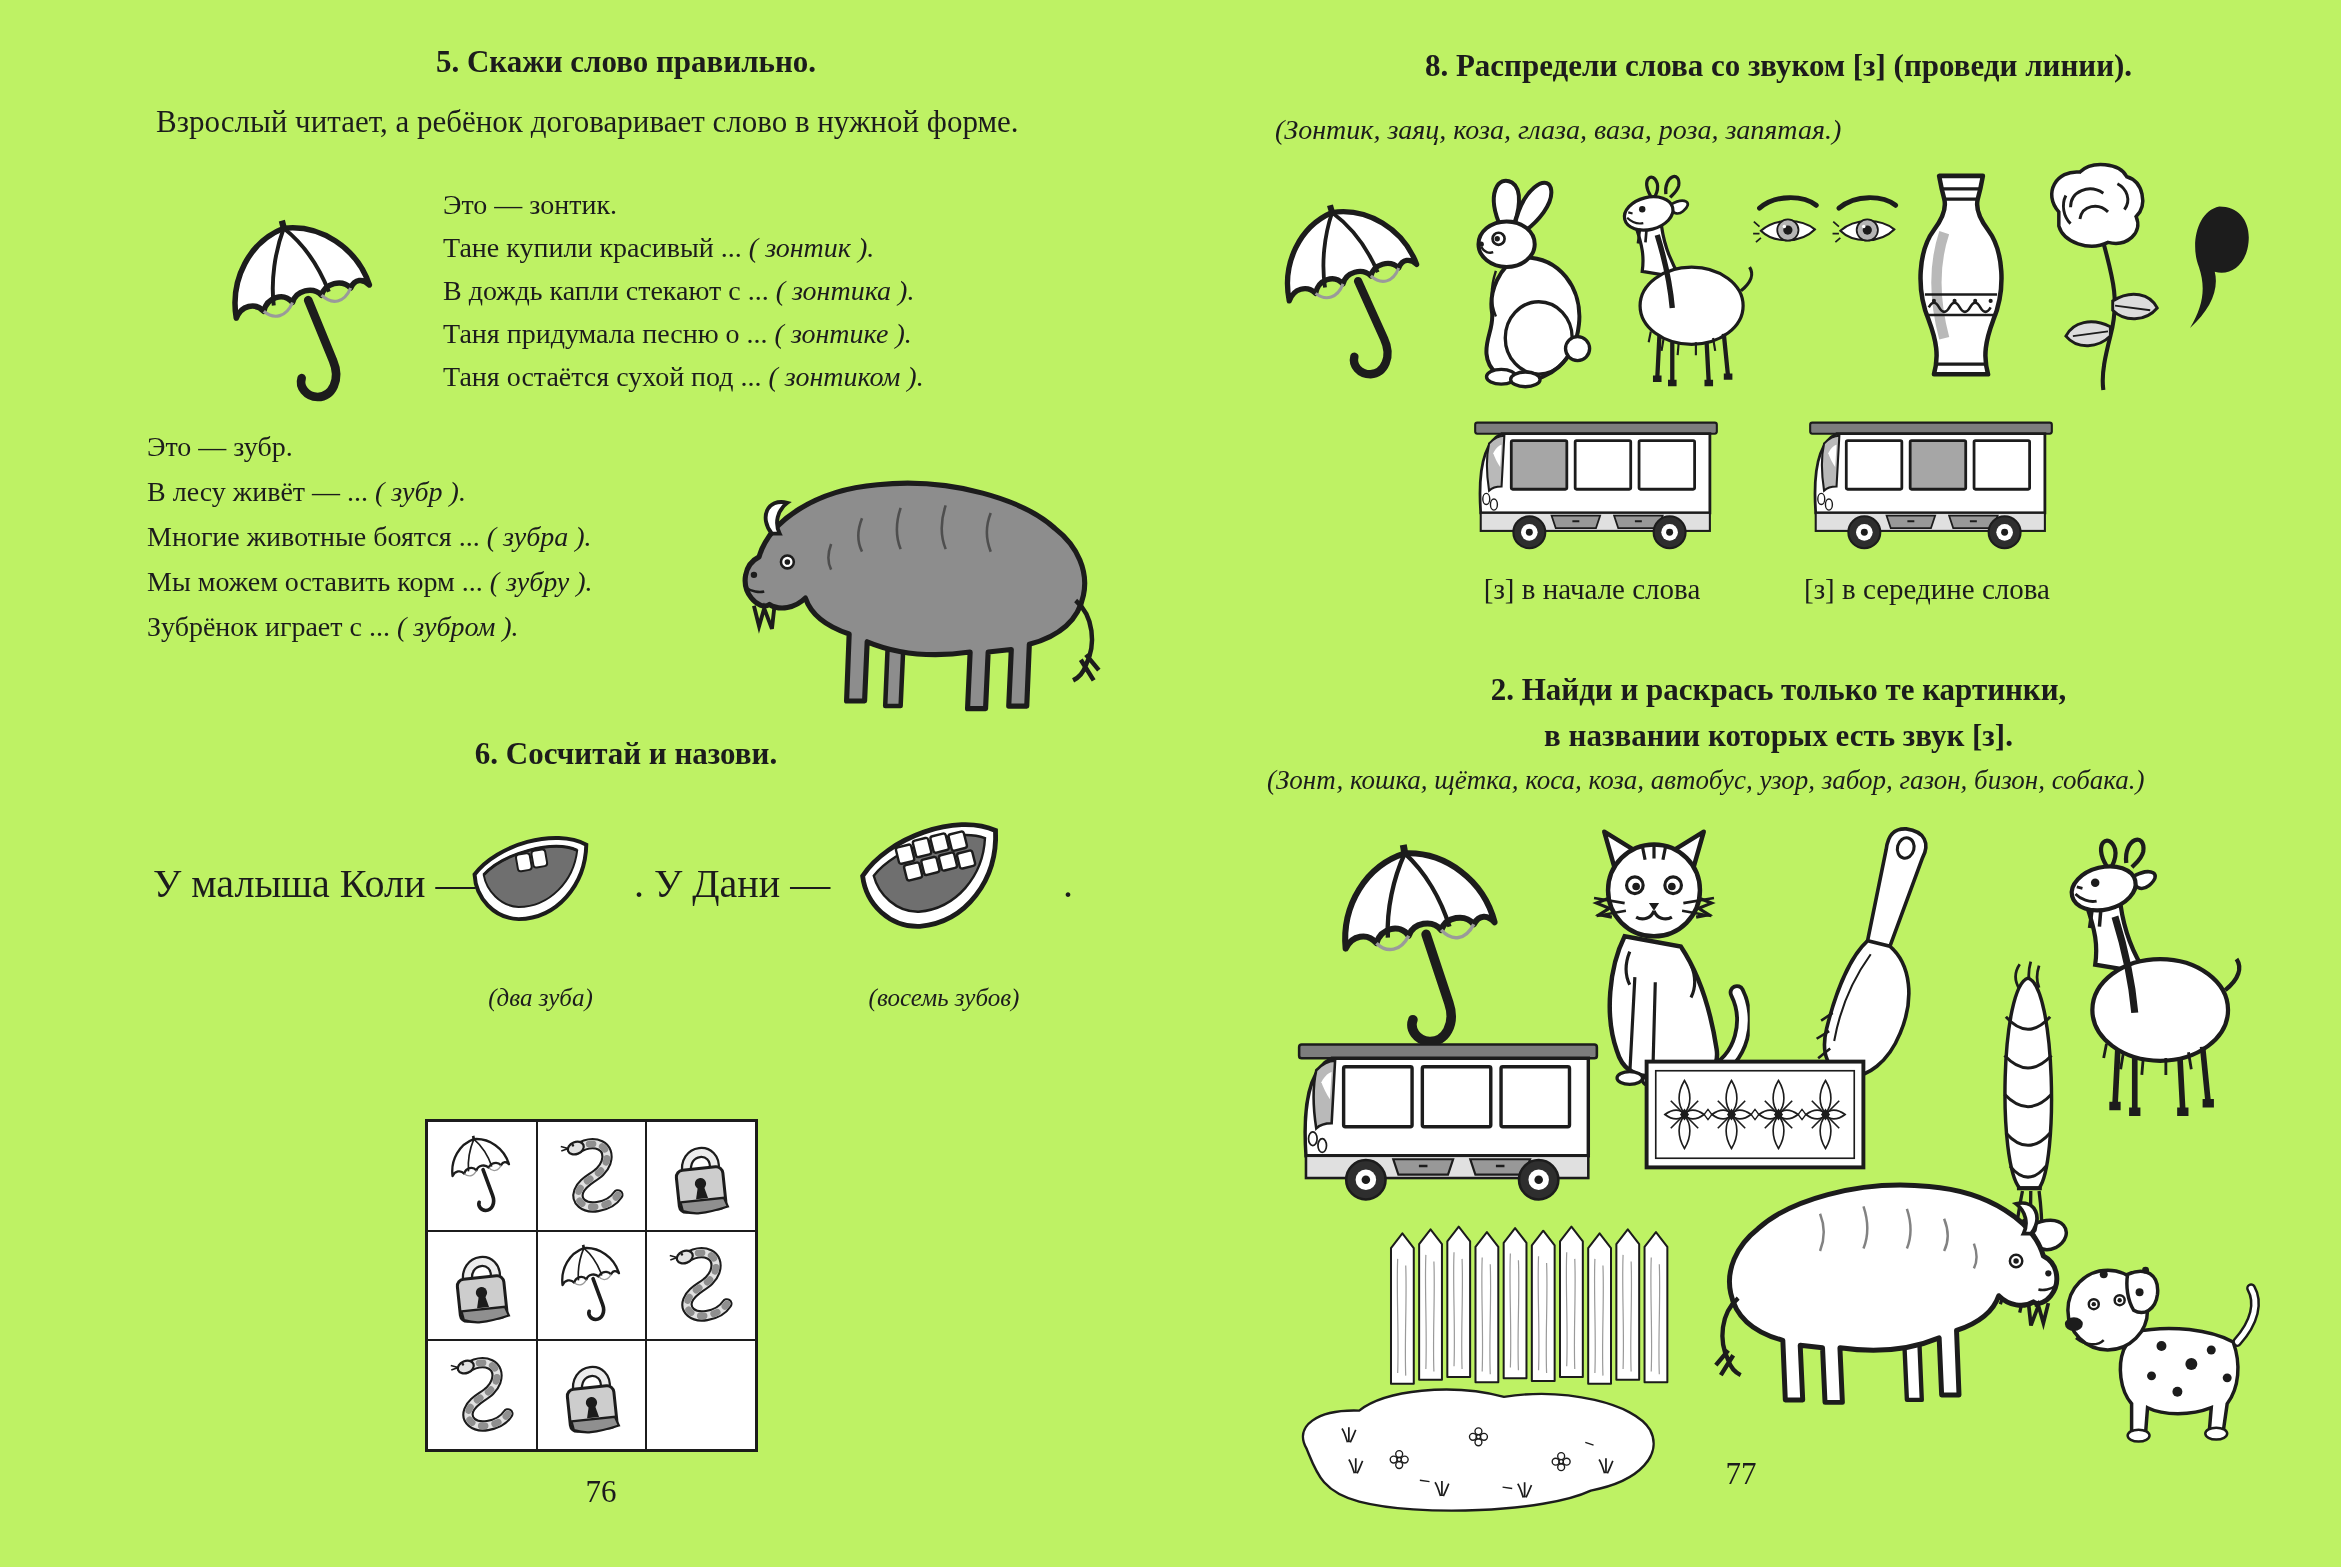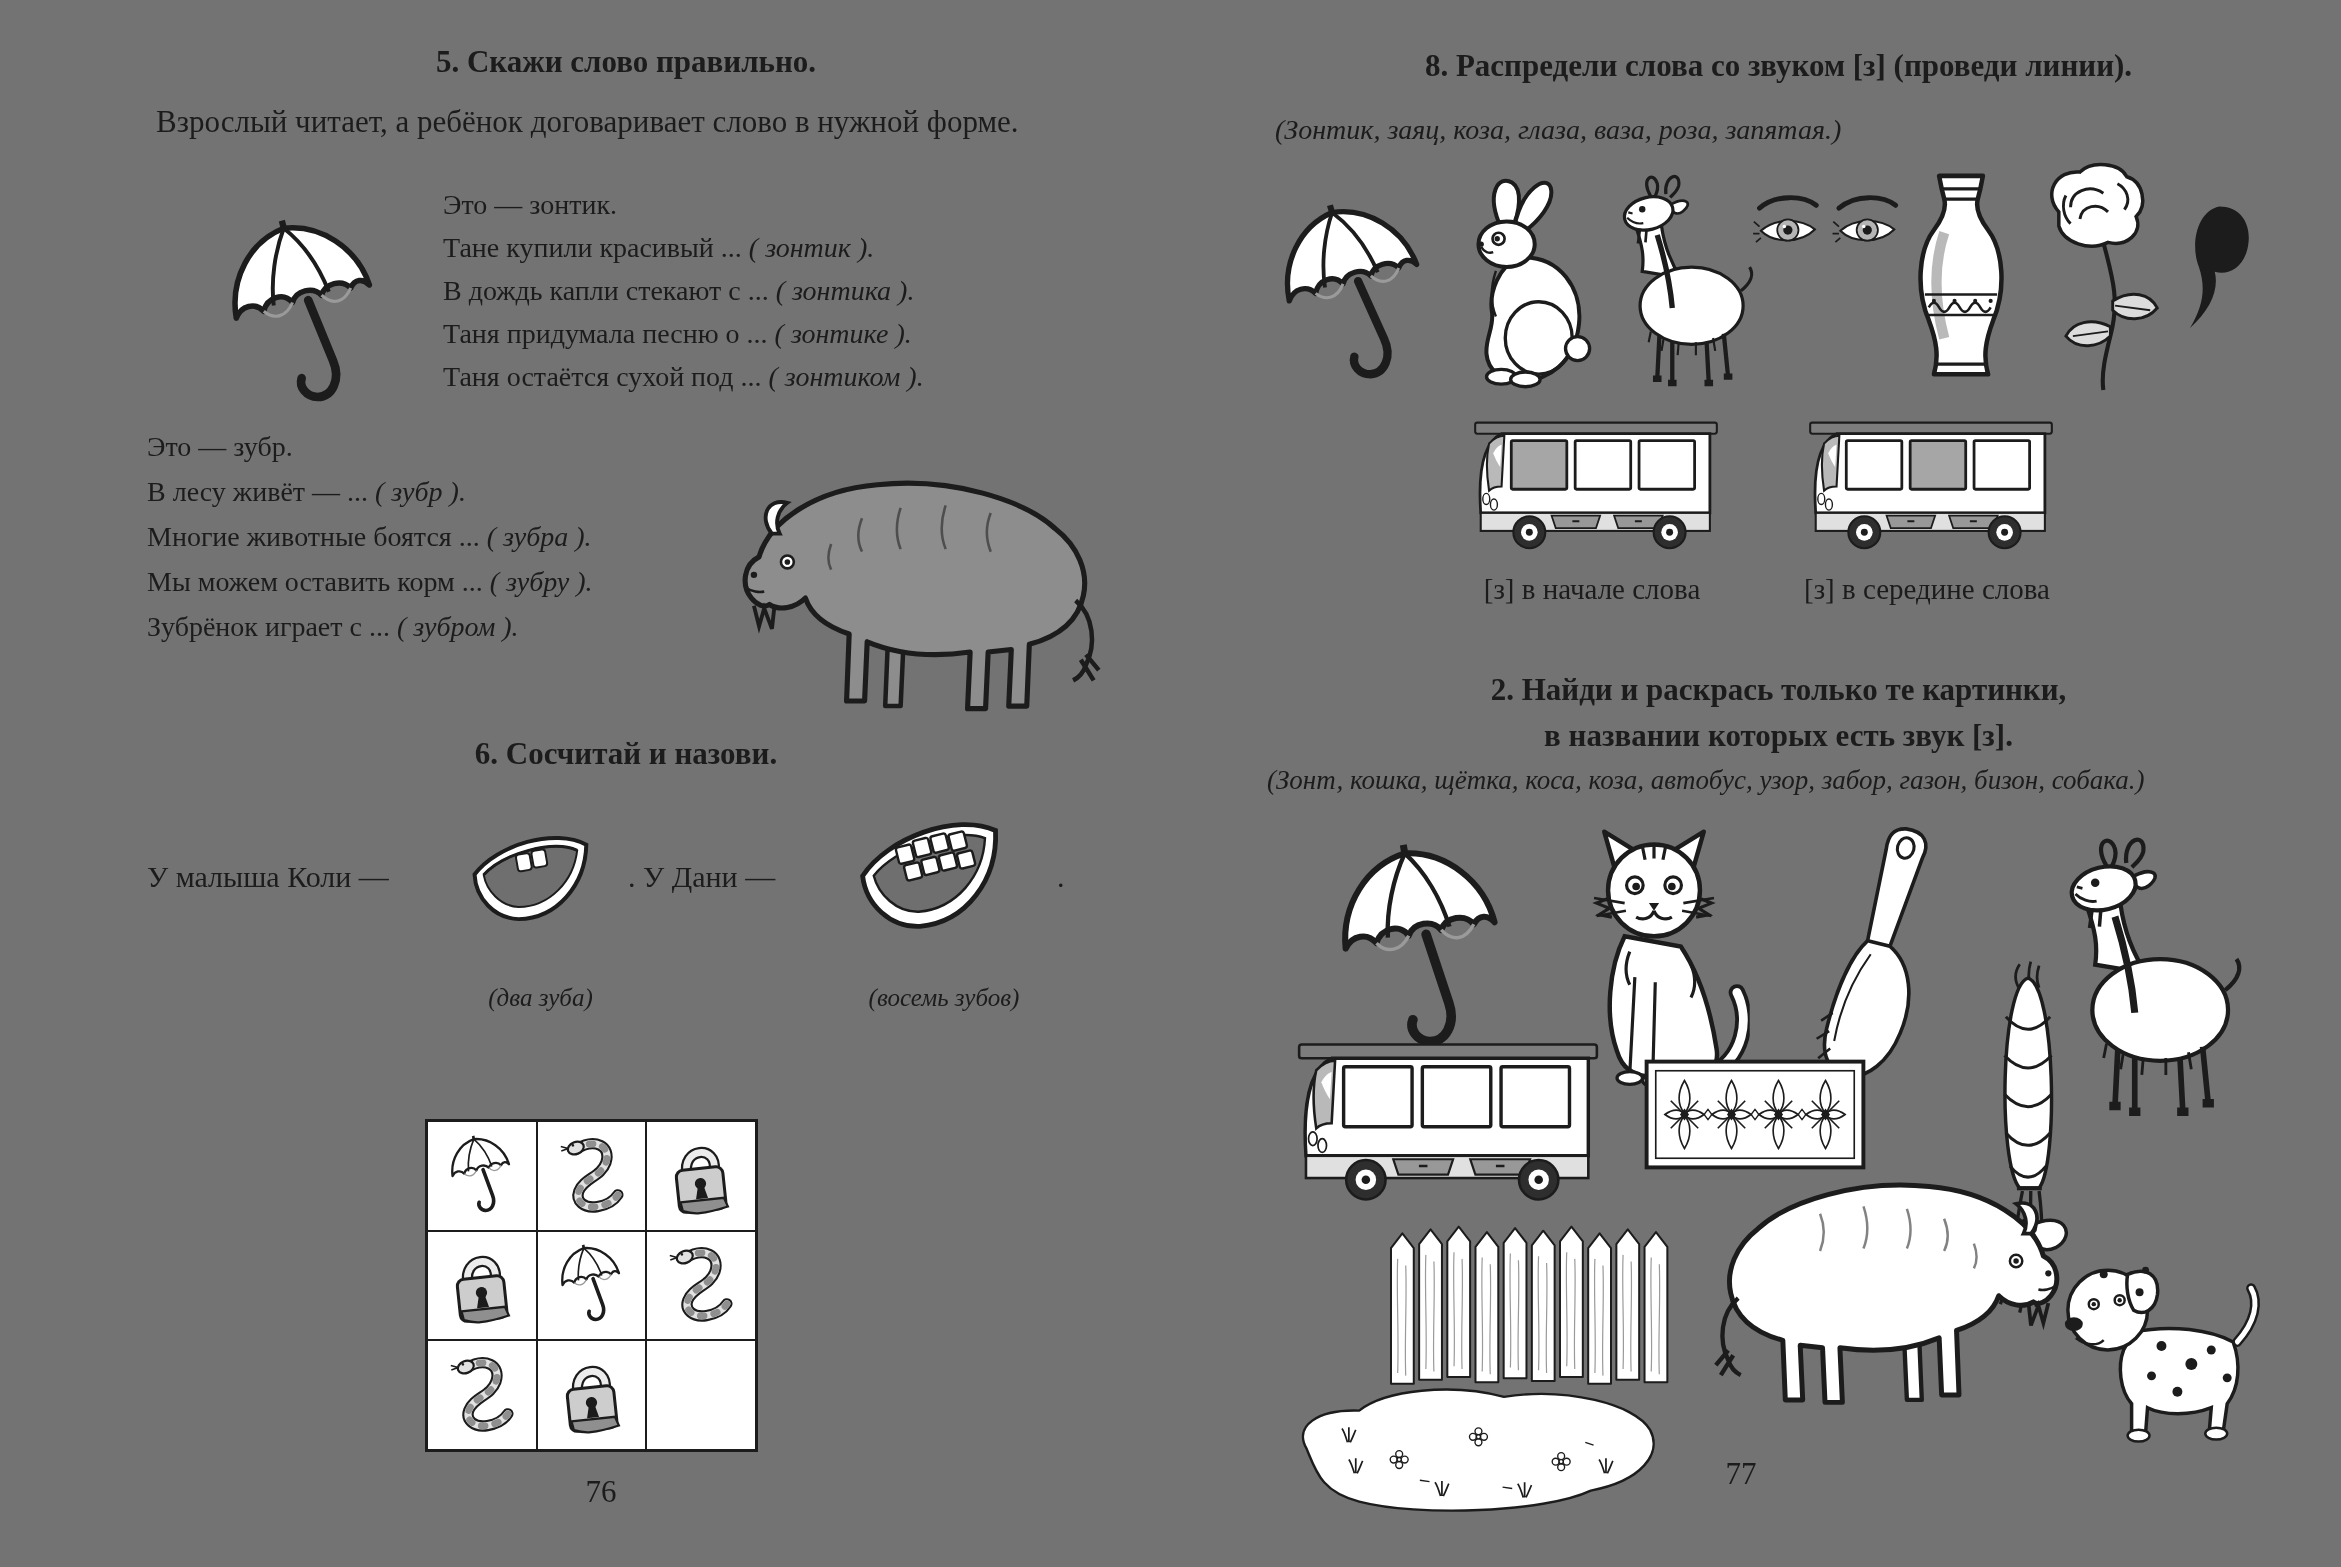--- a/index.html
+++ b/index.html
@@ -1,31 +1,31 @@
 <!DOCTYPE html>
 <html style="font-size:11px"><head>
 <meta charset="utf-8">
 <style>
   html,body{margin:0;padding:0;background:#e9e9e7;}
-  .canvas{position:relative;width:2342px;height:1568px;background:#737373;
+  .canvas{position:relative;width:2342px;height:1568px;background:#bef264;
           font-family:"Liberation Serif", serif;color:#1c1c1c;overflow:hidden;
           outline:0.7px solid #cfcfcd;}
   .t-center{position:absolute;font-weight:bold;font-size:31px;text-align:center;white-space:nowrap;}
   .t-body{position:absolute;font-size:31px;white-space:nowrap;}
   .lines{position:absolute;}
   .lines p{margin:0;font-size:28px;white-space:nowrap;}
   .lh63 p{line-height:43px;}
   .lh66 p{line-height:45px;}
   .ans{font-style:italic;}
   .wordlist{position:absolute;font-style:italic;font-size:28px;white-space:nowrap;}
   .wordlist.small{font-size:27px;}
   .caption{position:absolute;font-style:italic;font-size:25px;text-align:center;white-space:nowrap;}
   .buslabel{position:absolute;font-size:29px;text-align:center;white-space:nowrap;}
   .pagenum{position:absolute;font-size:31px;text-align:center;}
-  .inlinetxt{position:absolute;font-size:30px;white-space:nowrap;}
+  .inlinetxt{position:absolute;font-size:40px;white-space:nowrap;margin-left:6px;}
   .illus{position:absolute;}
   .illus svg{width:100%;height:100%;overflow:visible;display:block;}
   .rot-n16{transform:rotate(-16deg);}
   .rot-n14{transform:rotate(-14deg);}
   .rot-n10{transform:rotate(-10deg);}
   .rot-p14{transform:rotate(14deg);}
   .flip-x{transform:scaleX(-1);}
   .zubr-filled{fill:#8d8d8d;}
   .bison-outline{fill:#ffffff;}
   

